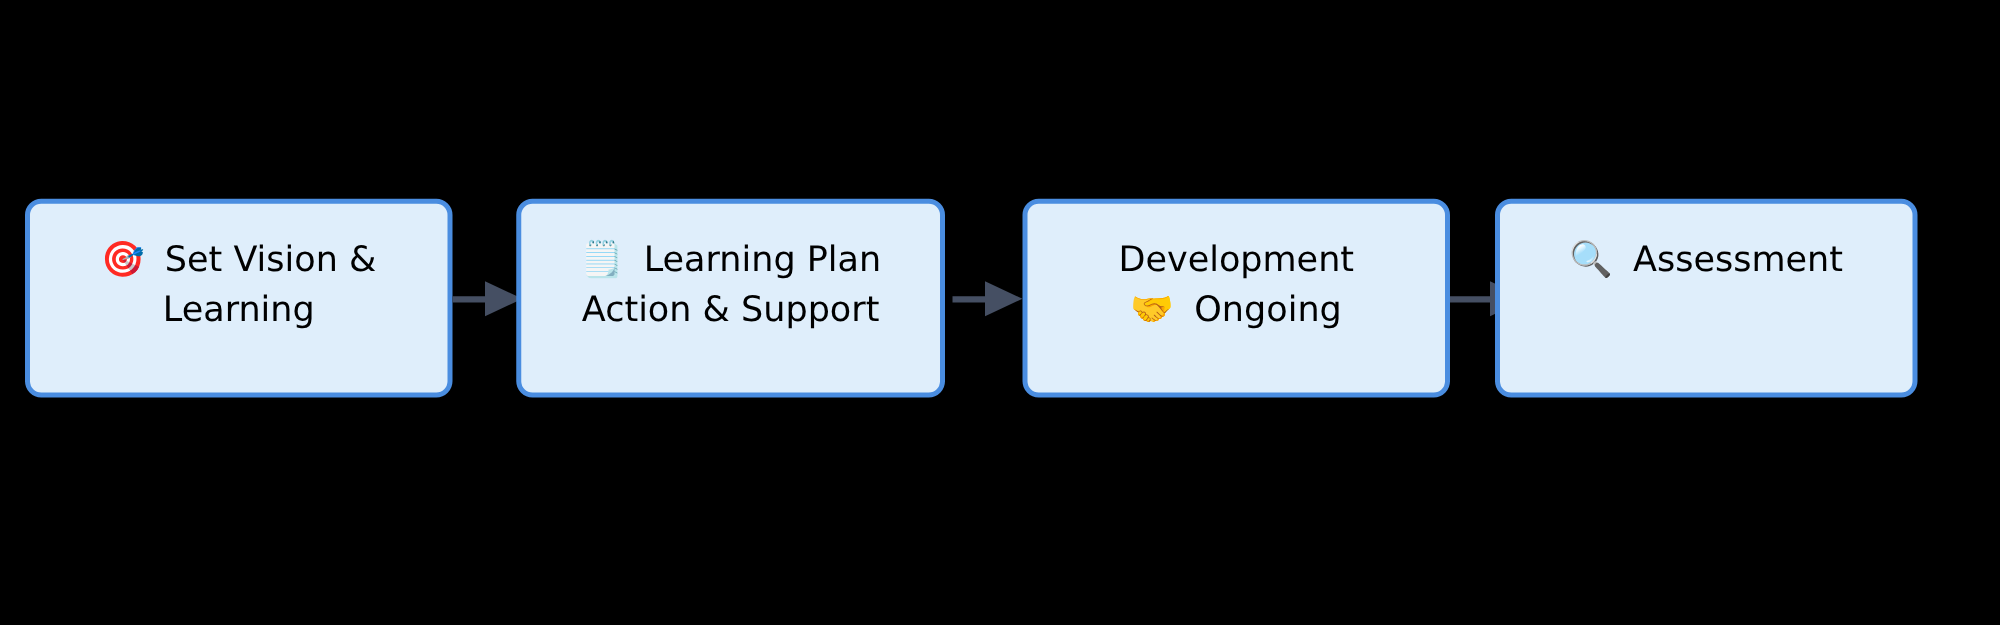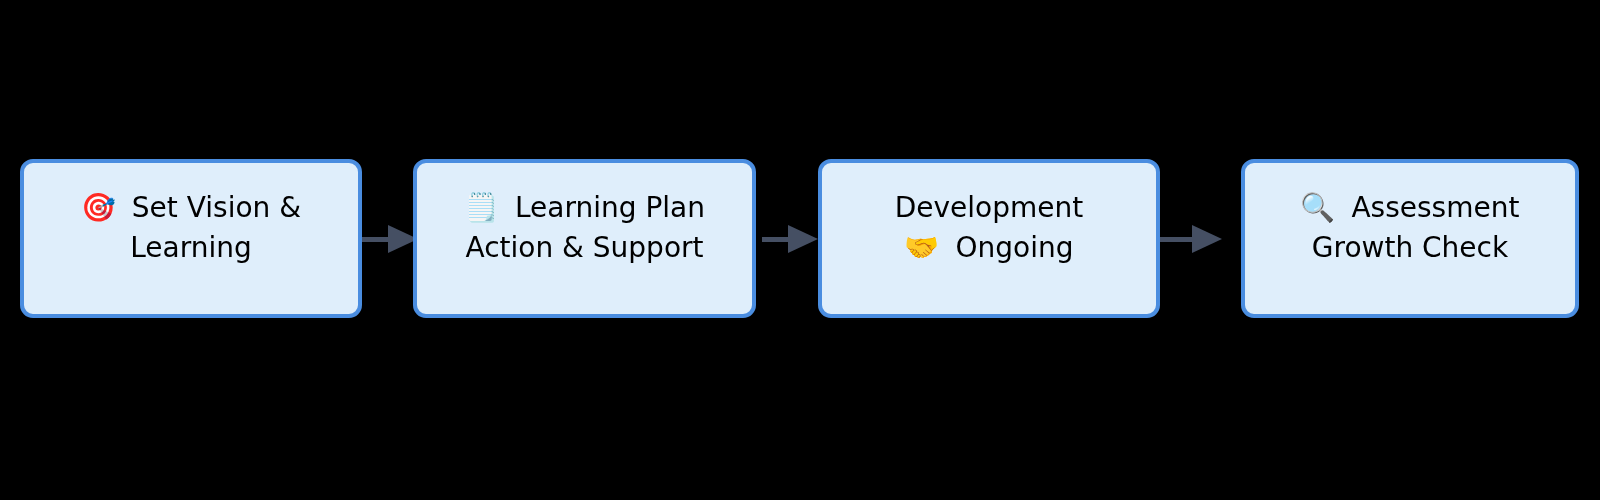--- a/index.html
+++ b/index.html
@@ -95,20 +95,19 @@
       <div class="node-line">Development</div>
       <div class="node-line"><span class="node-icon">🤝</span><span>Ongoing</span></div>
     </div>
   </div>
 
   <div class="arrow">
     <div class="arrow-shaft" style="left:1160px; width:32px;"></div>
     <div class="arrow-head" style="left:1192px;"></div>
   </div>
 
-  <div class="node" style="left:1241px; width:338px;">
+  <div class="node" style="left:1196px; width:338px;">
     <div class="node-label">
       <div class="node-line"><span class="node-icon">🔍</span><span>Assessment</span></div>
-      <div class="node-line">Growth Check</div>
     </div>
   </div>
 
 </div>
 
 </body></html>

